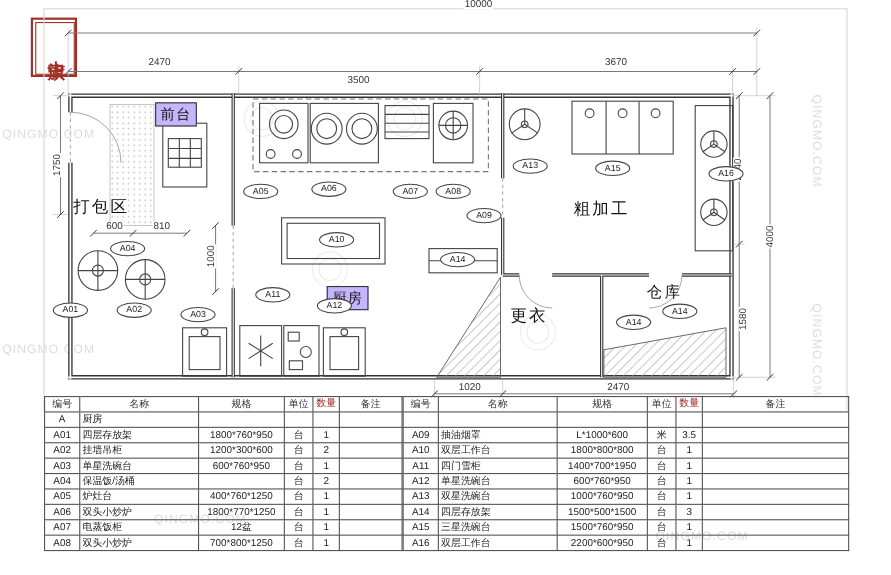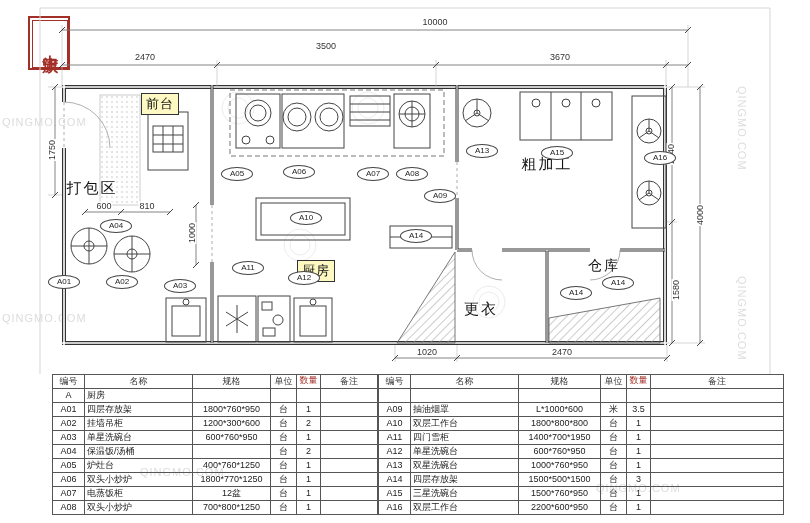--- a/index.html
+++ b/index.html
@@ -14,23 +14,23 @@
          color:#a33028;letter-spacing:2px;}
   .plan-svg{position:absolute;left:0;top:0;}
   .dim{position:absolute;transform:translate(-50%,-50%);font-size:9px;color:#333;background:#fff;
        padding:0 1px;line-height:1;white-space:nowrap;}
   .dim.vert{transform:translate(-50%,-50%) rotate(-90deg);}
   .tag{position:absolute;transform:translate(-50%,-50%);min-width:24px;height:12px;line-height:12px;
        border:1px solid #444;border-radius:50%;font-size:8px;text-align:center;background:#fff;
        padding:0 3px;white-space:nowrap;}
   .room{position:absolute;transform:translate(-50%,-50%);font-size:15px;letter-spacing:2px;
         color:#111;white-space:nowrap;}
-  .room.boxed{border:1px solid #333;padding:1px 4px;font-size:13px;letter-spacing:1px;background:#fef9c3;}
+  .room.boxed{border:1px solid #333;padding:1px 4px;font-size:13px;letter-spacing:1px;background:#c4b5fd;}
   .room.small{font-size:14px;}
-  .spec-tables{position:absolute;left:40px;top:374px;display:flex;margin-left:12px;}
+  .spec-tables{position:absolute;left:40px;top:360px;display:flex;}
   table.spec{border-collapse:collapse;table-layout:fixed;font-size:9px;color:#222;}
   .spec th,.spec td{border:1px solid #555;height:13px;padding:0 2px;overflow:hidden;
         white-space:nowrap;font-weight:normal;line-height:13px;}
   .spec th{text-align:center;color:#333;}
   .spec th:nth-child(5){color:#a33028;font-family:Liberation Mono, monospace;}
   .spec td:nth-child(1),.spec td:nth-child(3),.spec td:nth-child(4),.spec td:nth-child(5){text-align:center;}
   .spec td:nth-child(2){text-align:left;}
 </style>
 </head>
 <body>
@@ -187,39 +187,39 @@
       <path d="M59 68L65 62M214 68L220 62M433 68L439 62M663 68L669 62M685 68L691 62" stroke="#333"></path>
       <path d="M392 361L398 355M454 361L460 355M664 361L670 355" stroke="#333"></path>
       <path d="M82 215L88 209M118 215L124 209M167 215L173 209" stroke="#333"></path>
       <path d="M52 90L58 84M52 198L58 192" stroke="#333"></path>
       <path d="M669 90L675 84M669 225L675 219M669 346L675 340" stroke="#333"></path>
       <path d="M697 90L703 84M697 346L703 340" stroke="#333"></path>
       <path d="M193 208L199 202M193 268L199 262" stroke="#333"></path>
     </g>
   </svg>
 
-  <span class="dim" style="left:435px;top:22px">10000</span>
+  <span class="dim" style="left:435px;top:4px">10000</span>
   <span class="dim" style="left:145px;top:57px">2470</span>
-  <span class="dim" style="left:326px;top:46px">3500</span>
+  <span class="dim" style="left:326px;top:73px">3500</span>
   <span class="dim" style="left:560px;top:57px">3670</span>
   <span class="dim vert" style="left:52px;top:150px">1750</span>
   <span class="dim vert" style="left:671px;top:154px">2240</span>
   <span class="dim vert" style="left:676px;top:290px">1580</span>
   <span class="dim vert" style="left:700px;top:215px">4000</span>
   <span class="dim" style="left:104px;top:206px">600</span>
   <span class="dim" style="left:147px;top:206px">810</span>
   <span class="dim vert" style="left:192px;top:233px">1000</span>
   <span class="dim" style="left:427px;top:352px">1020</span>
   <span class="dim" style="left:562px;top:352px">2470</span>
 
   <span class="room boxed" style="left:160px;top:104px">前台</span>
   <span class="room" style="left:92px;top:188px">打包区</span>
   <span class="room boxed" style="left:316px;top:271px">厨房</span>
-  <span class="room" style="left:547px;top:164px">粗加工</span>
-  <span class="room" style="left:481px;top:309px">更衣</span>
+  <span class="room" style="left:547px;top:190px">粗加工</span>
+  <span class="room" style="left:481px;top:287px">更衣</span>
   <span class="room small" style="left:604px;top:266px">仓库</span>
 
   <span class="tag" style="left:64px;top:282px">A01</span>
   <span class="tag" style="left:122px;top:282px">A02</span>
   <span class="tag" style="left:180px;top:286px">A03</span>
   <span class="tag" style="left:116px;top:226px">A04</span>
   <span class="tag" style="left:237px;top:174px">A05</span>
   <span class="tag" style="left:299px;top:172px">A06</span>
   <span class="tag" style="left:373px;top:174px">A07</span>
   <span class="tag" style="left:412px;top:174px">A08</span>

